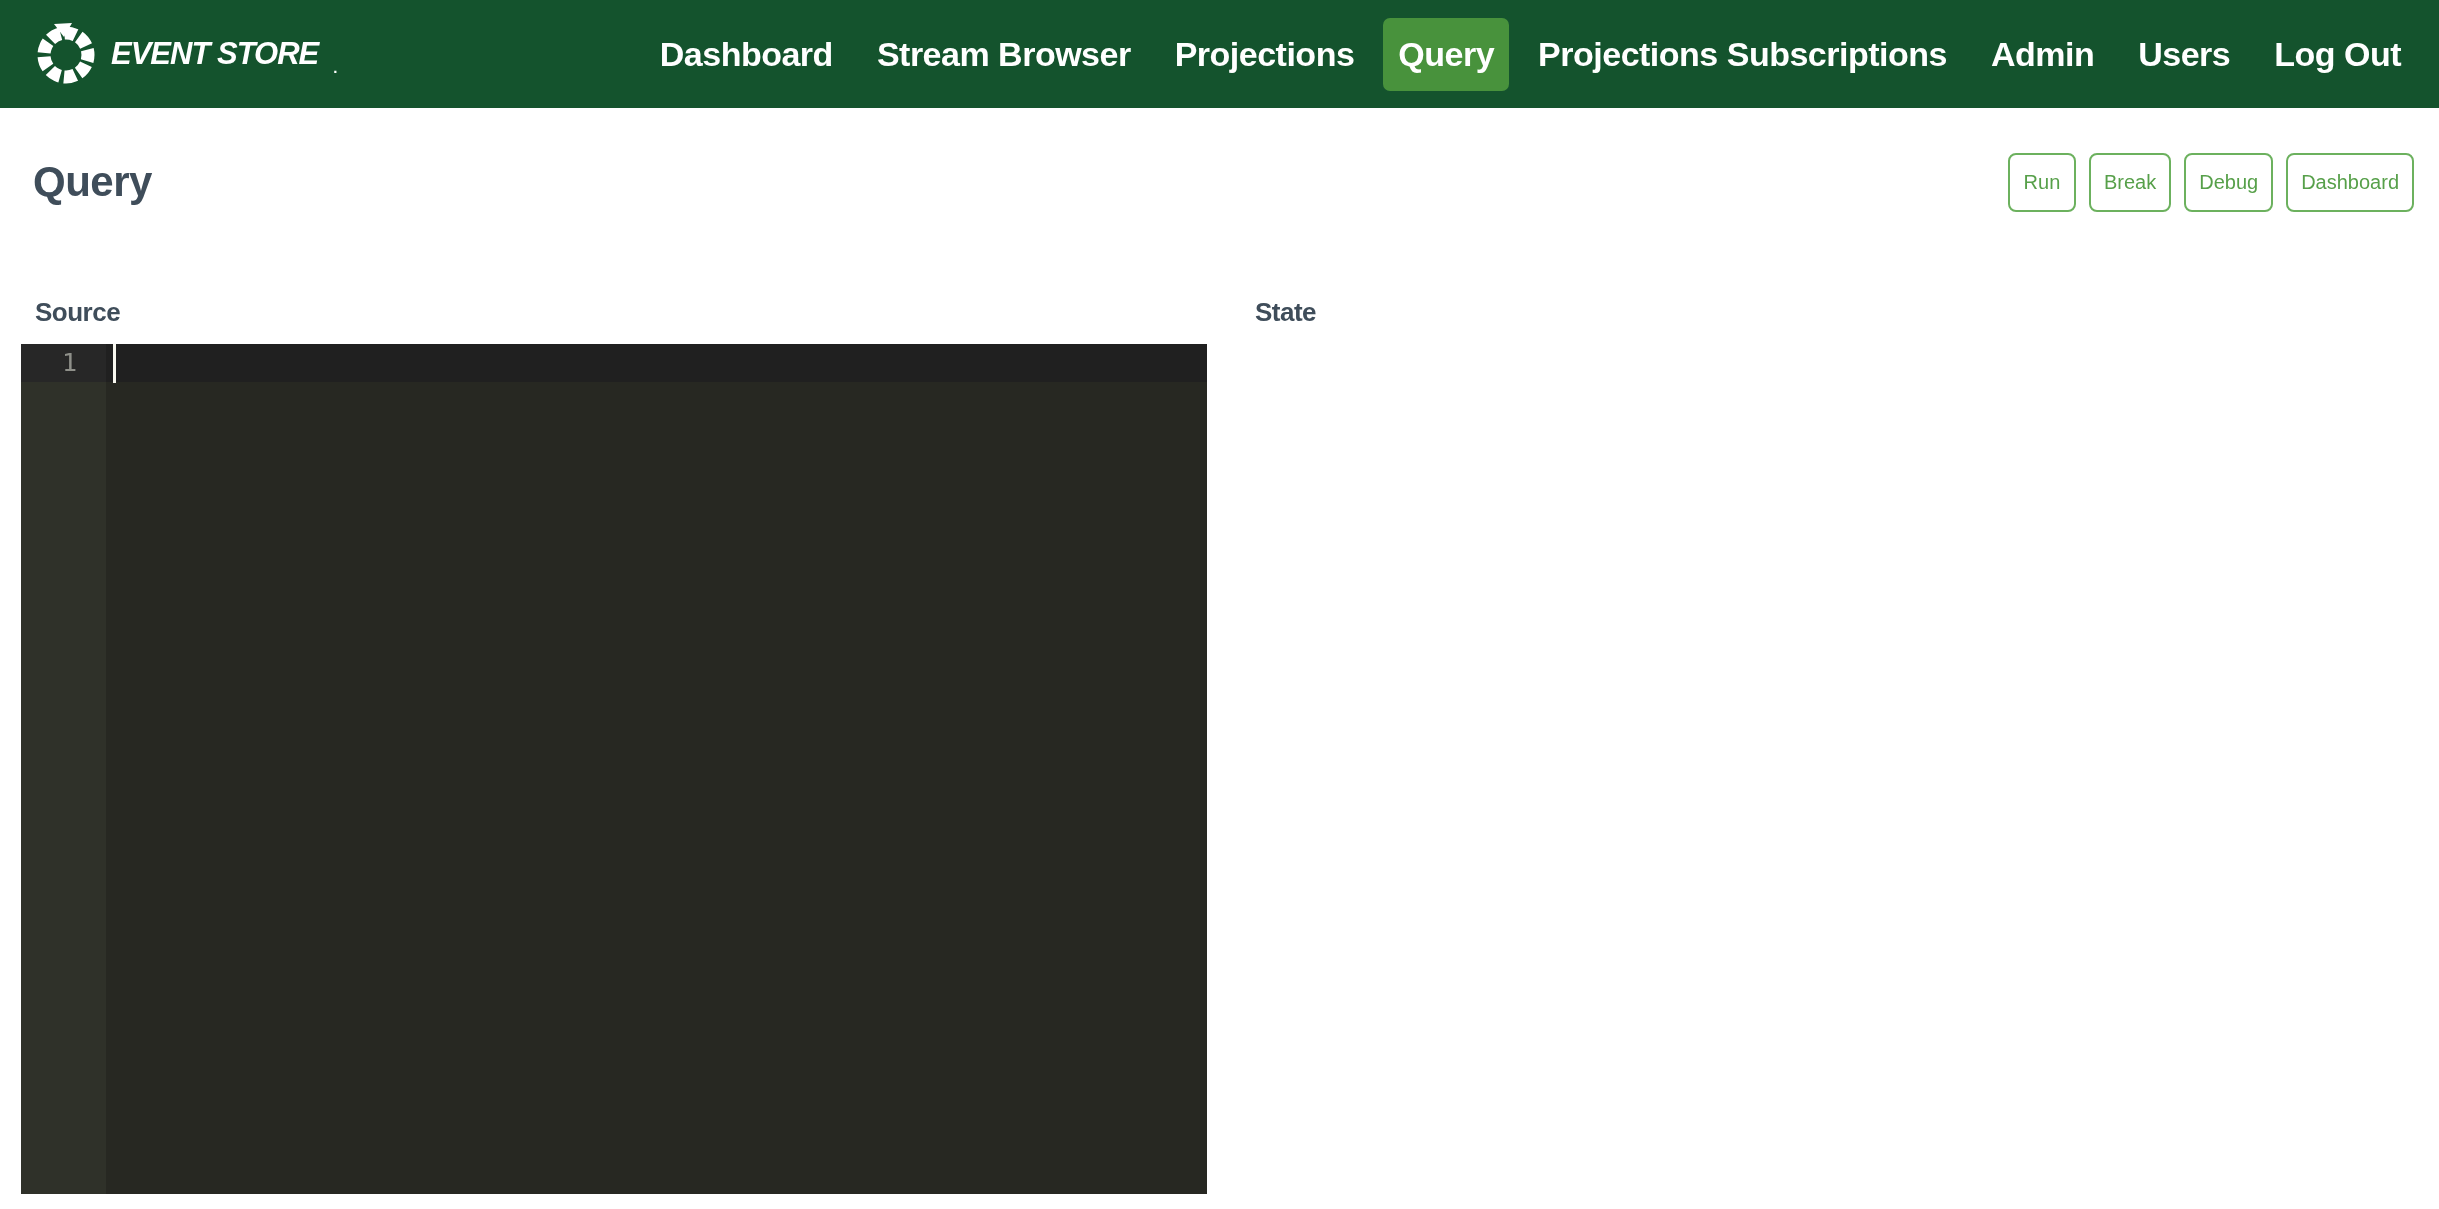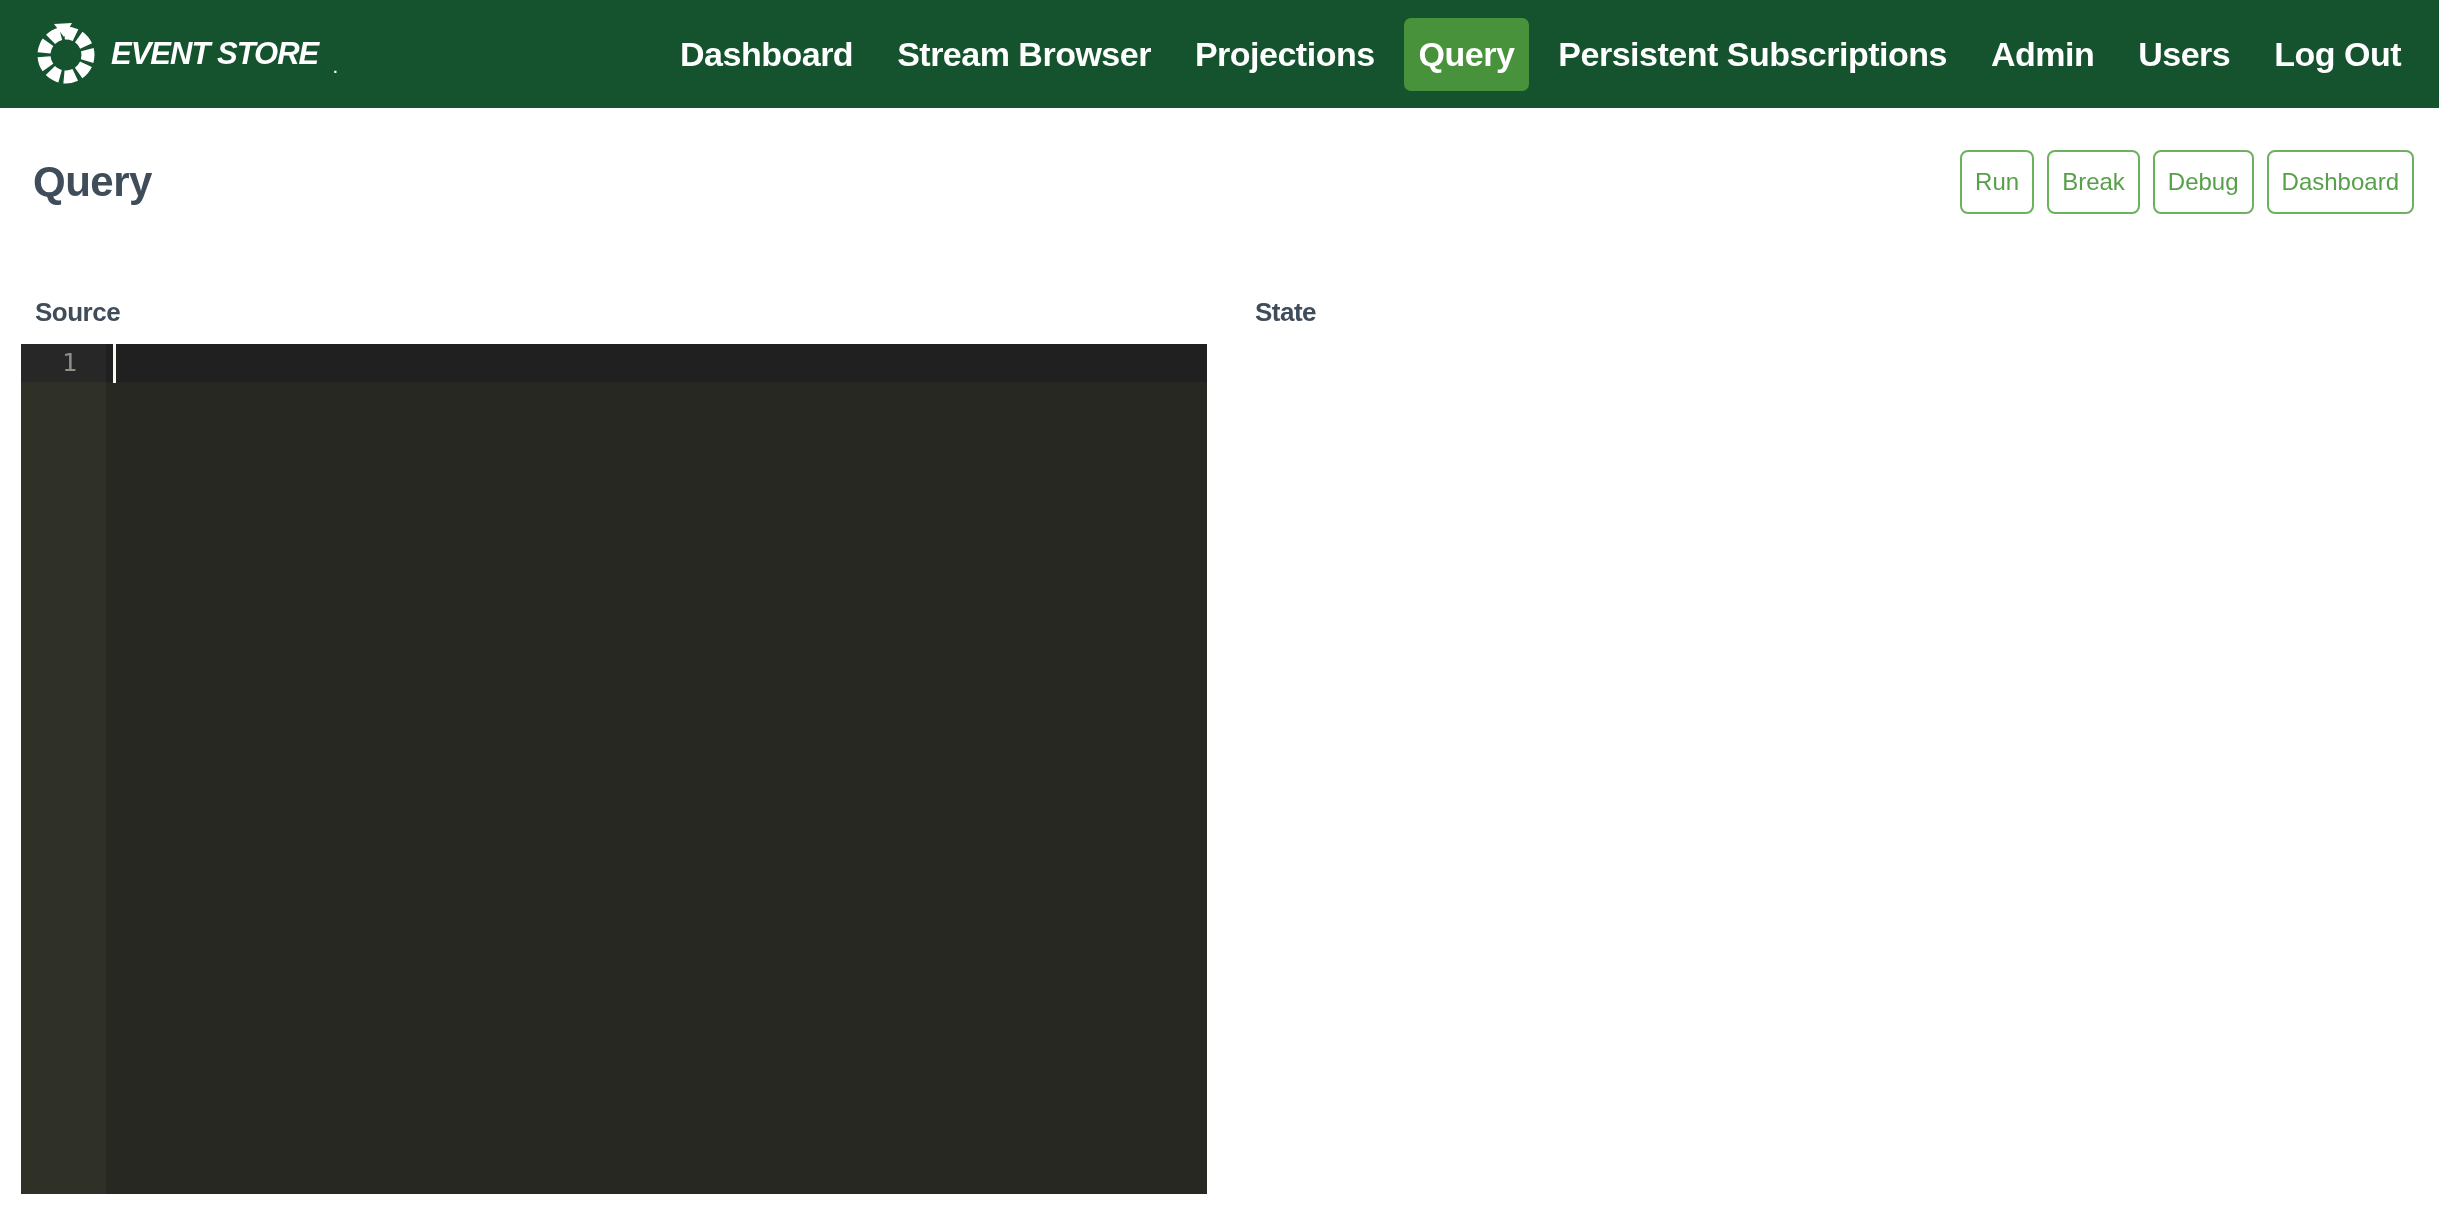--- a/index.html
+++ b/index.html
@@ -18,21 +18,21 @@
   .nav { margin-left:auto; display:flex; align-items:center; gap:14px; list-style:none; }
   .nav-item { color:#ffffff; font-weight:bold; font-size:34px; letter-spacing:-0.5px;
               padding:17px 15px; border-radius:7px; white-space:nowrap; cursor:pointer; }
   .nav-item.active { background:#48923c; }
 
   
   .page-header { display:flex; align-items:center; justify-content:space-between;
                  padding:40px 25px 0 33px; height:108px; }
   .page-title { font-size:42px; font-weight:bold; color:#3f4d5a; letter-spacing:-0.5px; }
   .actions { display:flex; gap:13px; }
-  .btn { font-family:"Liberation Sans", sans-serif; font-size:24px; color:#57a04a;
+  .btn { font-family:"Liberation Sans", sans-serif; font-size:20px; color:#57a04a;
          background:#ffffff; border:2px solid #6cb15e; border-radius:8px;
          padding:16px 13px; min-width:68px; text-align:center; cursor:pointer; }
 
   
   .main { margin-top:82px; padding:0 25px 0 21px; display:flex; gap:48px; }
   .col-left  { width:1186px; flex:none; }
   .col-right { flex:1; }
   .panel-label { font-size:26px; font-weight:bold; color:#3f4d5a;
                  letter-spacing:-0.5px; line-height:28px; margin-bottom:18px; }
   .col-left .panel-label { margin-left:14px; }
@@ -68,21 +68,21 @@
       <polygon points="20,2 38,1 30,15" fill="#ffffff"></polygon>
     </svg>
     <span class="brand-text">EVENT STORE</span>
     <span class="brand-mark">.</span>
   </div>
   <ul class="nav">
     <li class="nav-item">Dashboard</li>
     <li class="nav-item">Stream Browser</li>
     <li class="nav-item">Projections</li>
     <li class="nav-item active">Query</li>
-    <li class="nav-item">Persistent Subscriptions</li>
+    <li class="nav-item">Projections Subscriptions</li>
     <li class="nav-item">Admin</li>
     <li class="nav-item">Users</li>
     <li class="nav-item">Log Out</li>
   </ul>
 </header>
 
 <section class="page-header">
   <h1 class="page-title">Query</h1>
   <div class="actions">
     <button class="btn">Run</button>

